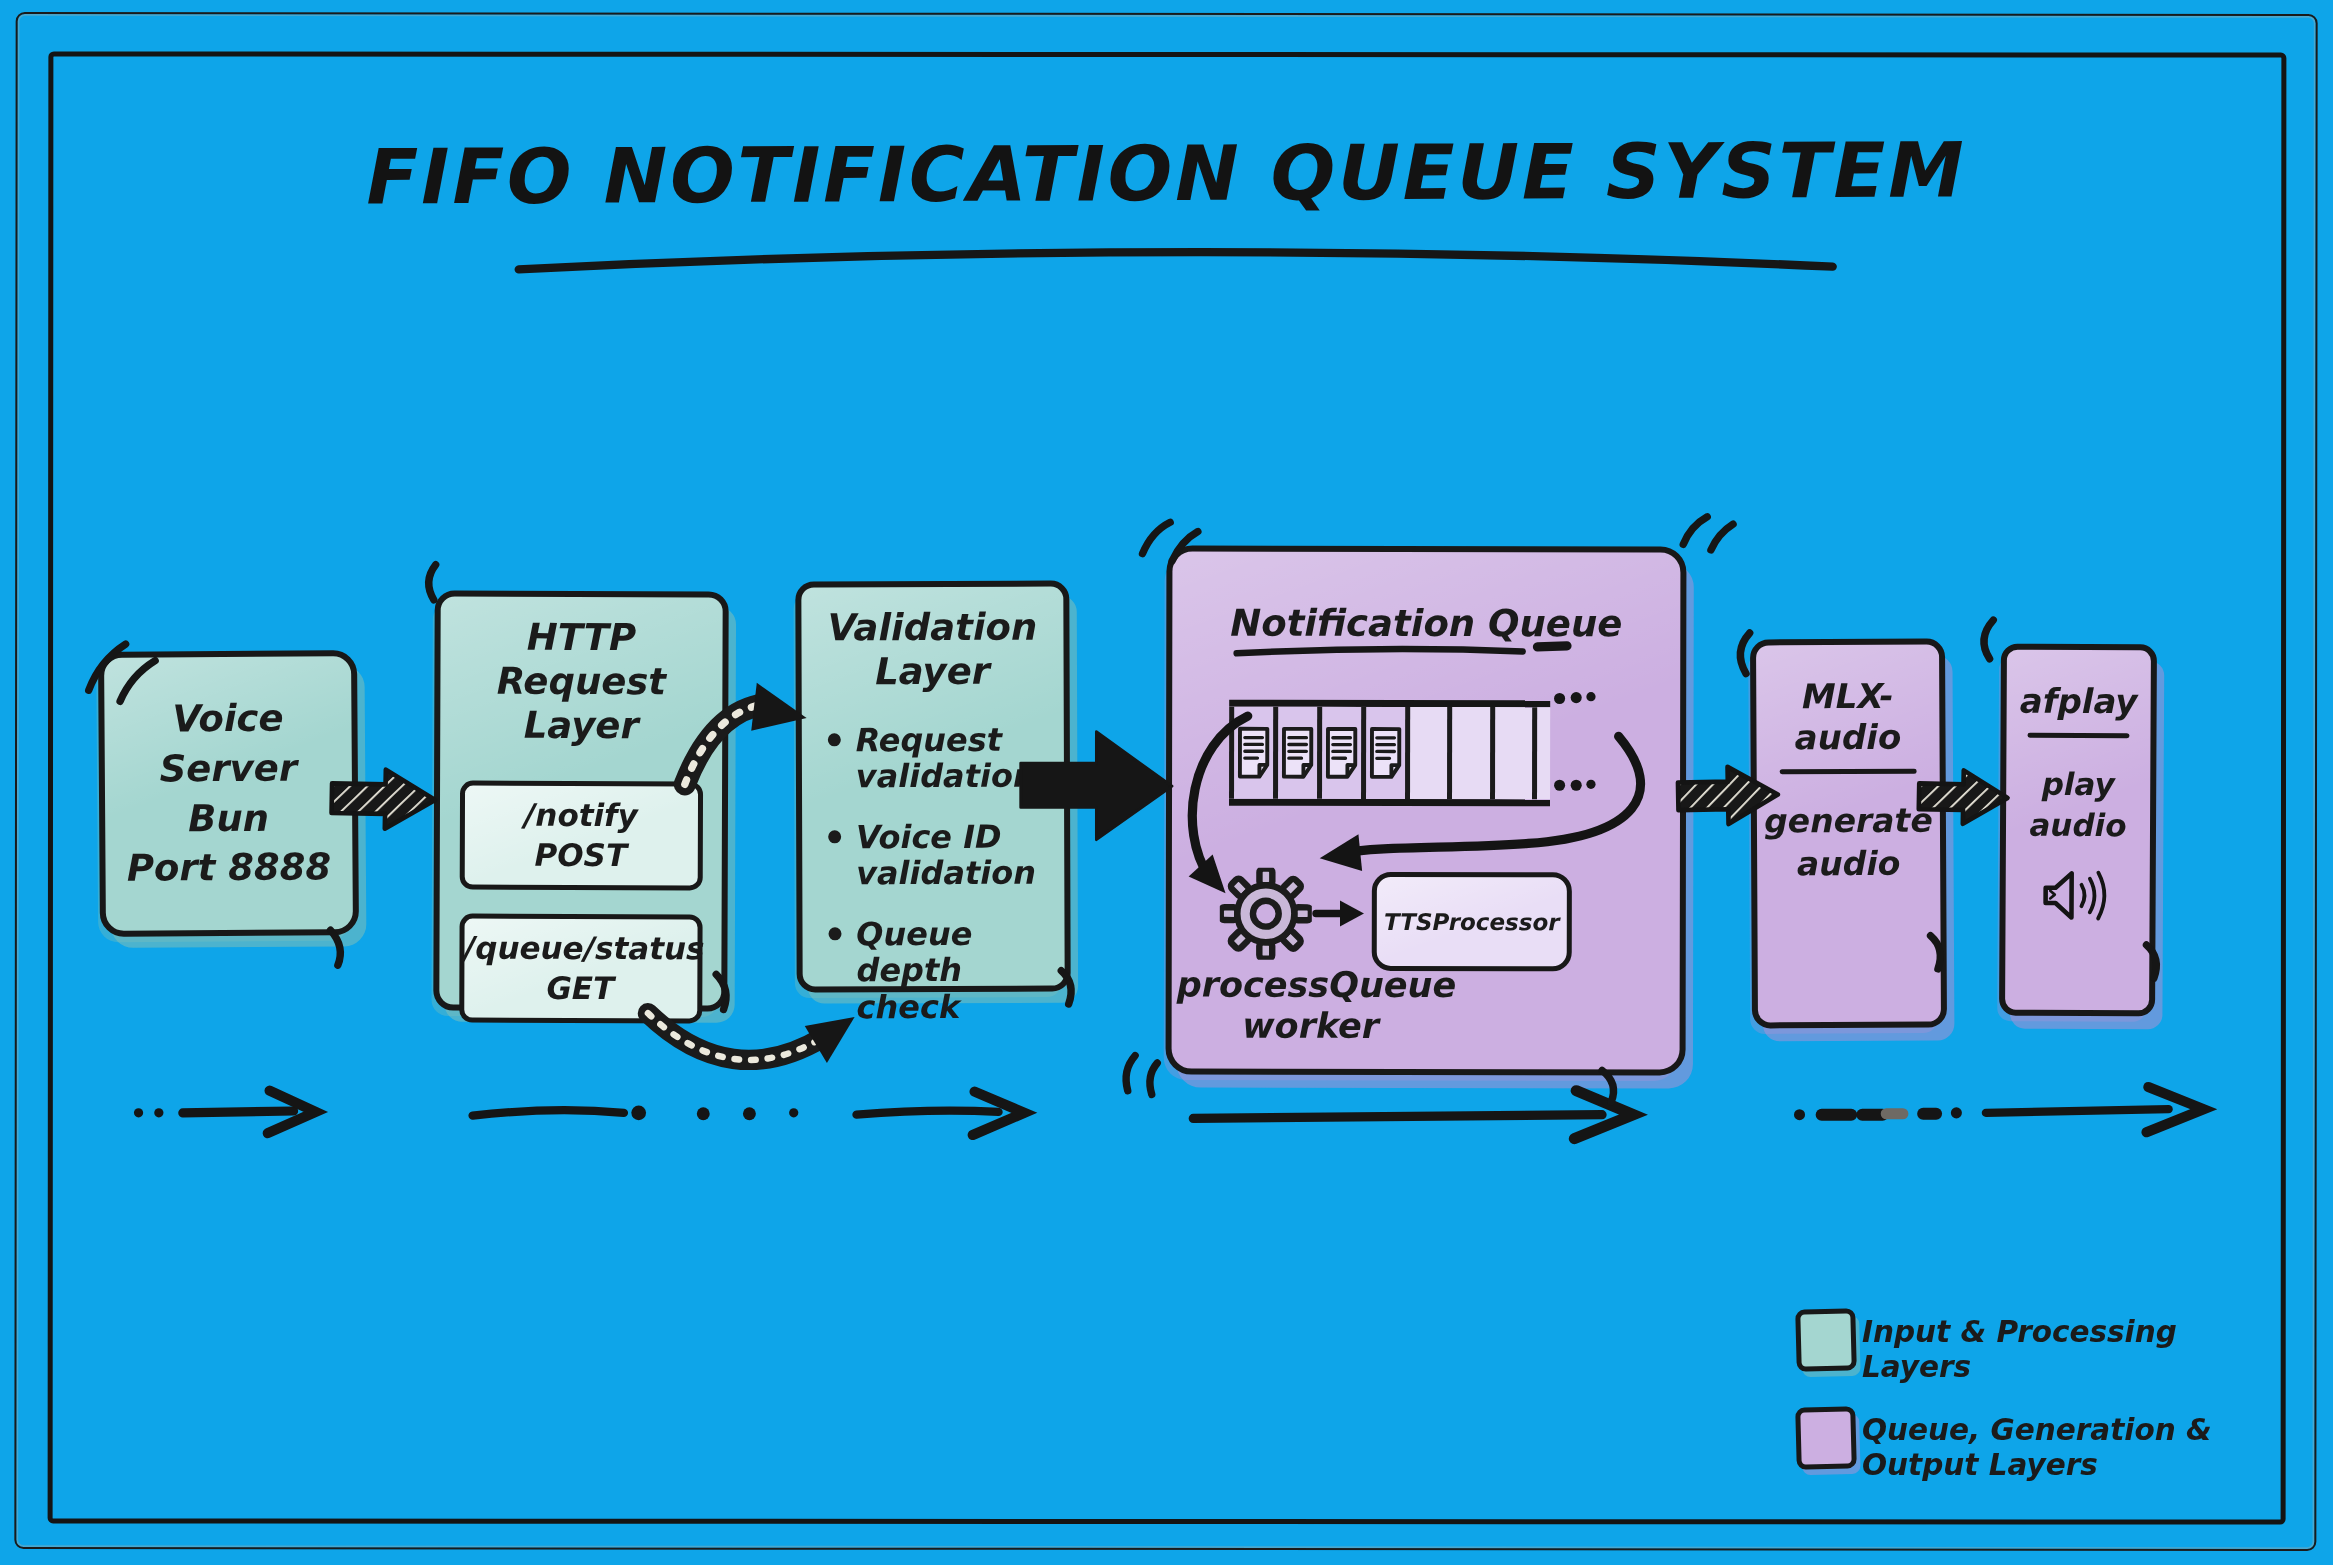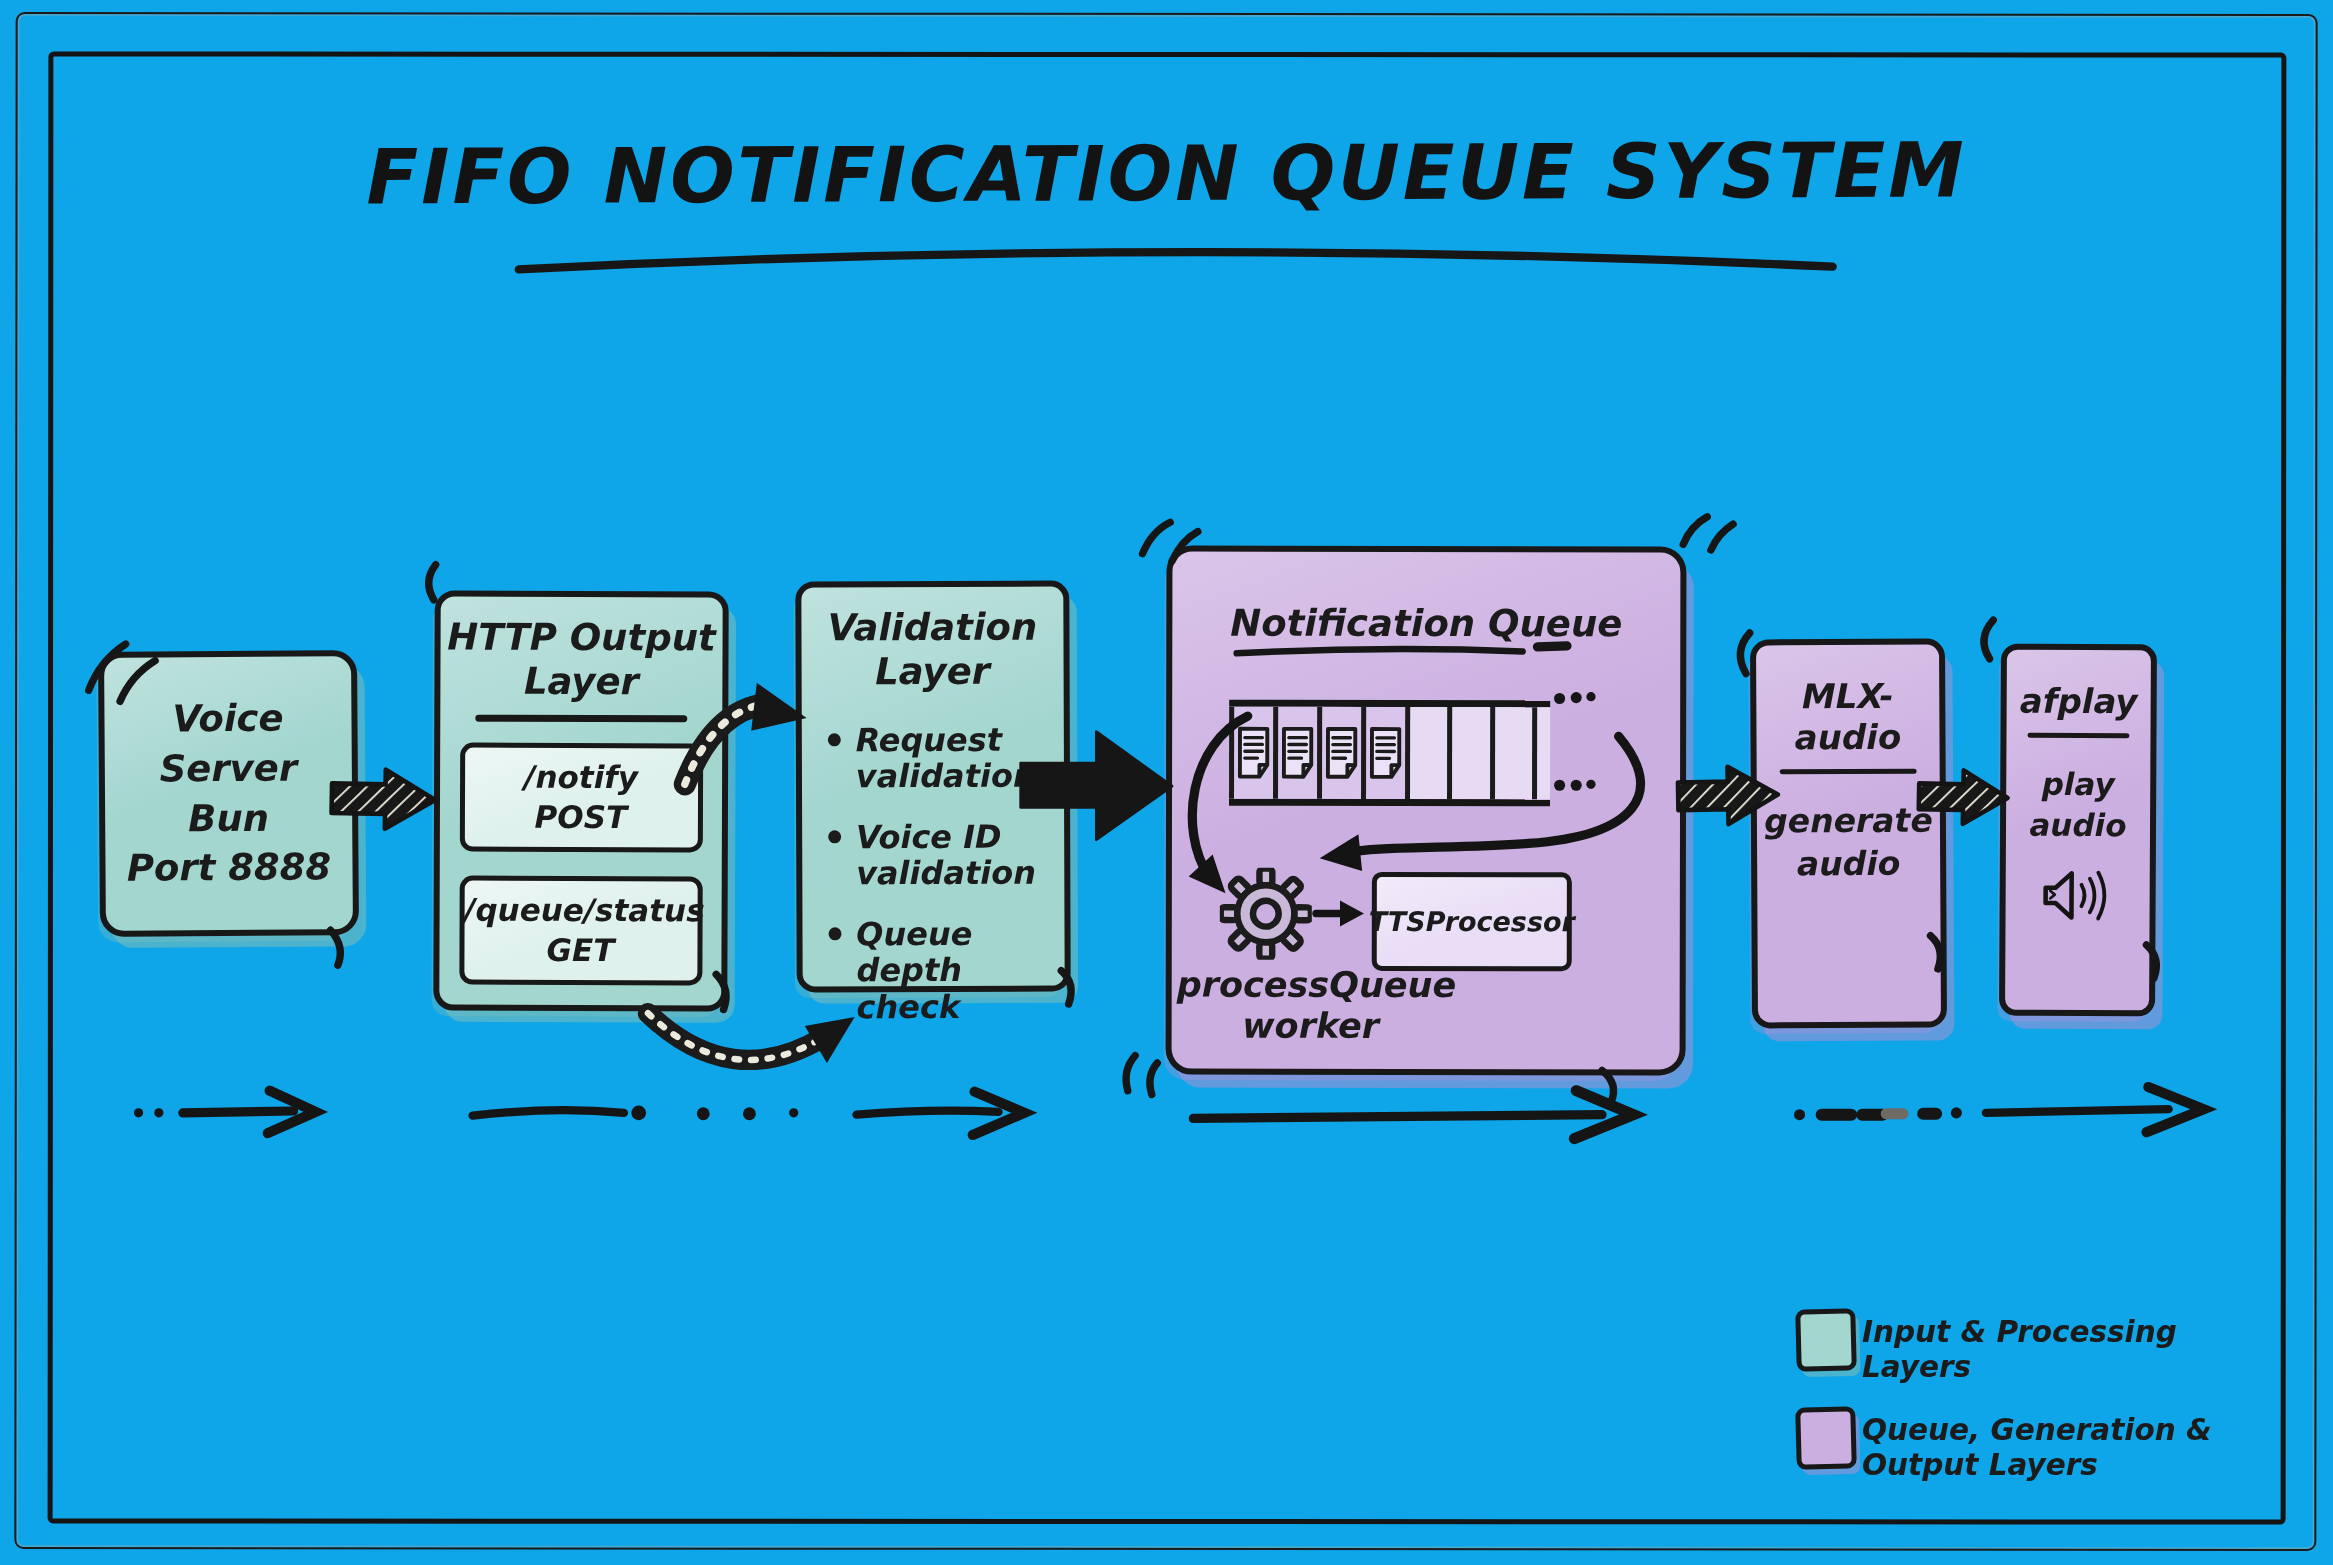--- a/index.html
+++ b/index.html
@@ -67,22 +67,22 @@
     display:flex;
   }
   .cell{border-left:5.5px solid #1b1b1b;display:flex;align-items:center;justify-content:center;flex:1;}
   .cell.filled{background:#d9c5ec;}
   .cell.empty{background:#e7dbf4;}
   .cell.tail{flex:.35;}
   .worker-label{position:absolute;left:5px;top:413px;width:268px;font-size:35px;line-height:1.18;}
   .tts{
     position:absolute;left:200px;top:320px;width:190px;height:89px;
     background:linear-gradient(160deg,rgba(255,255,255,.4),rgba(255,255,255,0) 55%),#e9def6;
-    border:5.5px solid #181818;border-radius:10px;
-    display:flex;align-items:center;justify-content:center;font-size:27px;white-space:nowrap;text-align:right;
+    border:5.5px solid #181818;border-radius:19px;
+    display:flex;align-items:center;justify-content:center;font-size:23px;white-space:nowrap;text-align:right;
   }
   .gear{position:absolute;left:48px;top:316px;width:92px;height:92px;}
   .sub{font-size:33px;line-height:1.3;margin-top:26px;}
   .afplay .sub{font-size:31px;font-style:italic;}
   .speaker{margin-top:20px;}
   .legend{position:absolute;left:1796px;top:1309px;width:498px;z-index:3;}
   .legend-row{display:flex;align-items:flex-start;gap:6px;margin-bottom:22px;}
   .swatch{
     flex:none;width:50px;height:52px;border:5.5px solid #181818;border-radius:9.2px;
     transform:rotate(-1.5deg);
@@ -103,21 +103,21 @@
   <div class="title">FIFO Notification Queue System</div>
 
   <div class="box teal voice">
     <div>Voice Server</div>
     <div>Bun</div>
     <div>Port 8888</div>
   </div>
 
   <div class="box teal http">
     <div class="box-title">
-      <div>HTTP Output</div>
+      <div>HTTP Request</div>
       <div>Layer</div>
     </div>
     <div class="rule"></div>
     <div class="endpoint">
       <div>/notify</div>
       <div>POST</div>
     </div>
     <div class="endpoint" style="margin-top:24px">
       <div>/queue/status</div>
       <div>GET</div>

